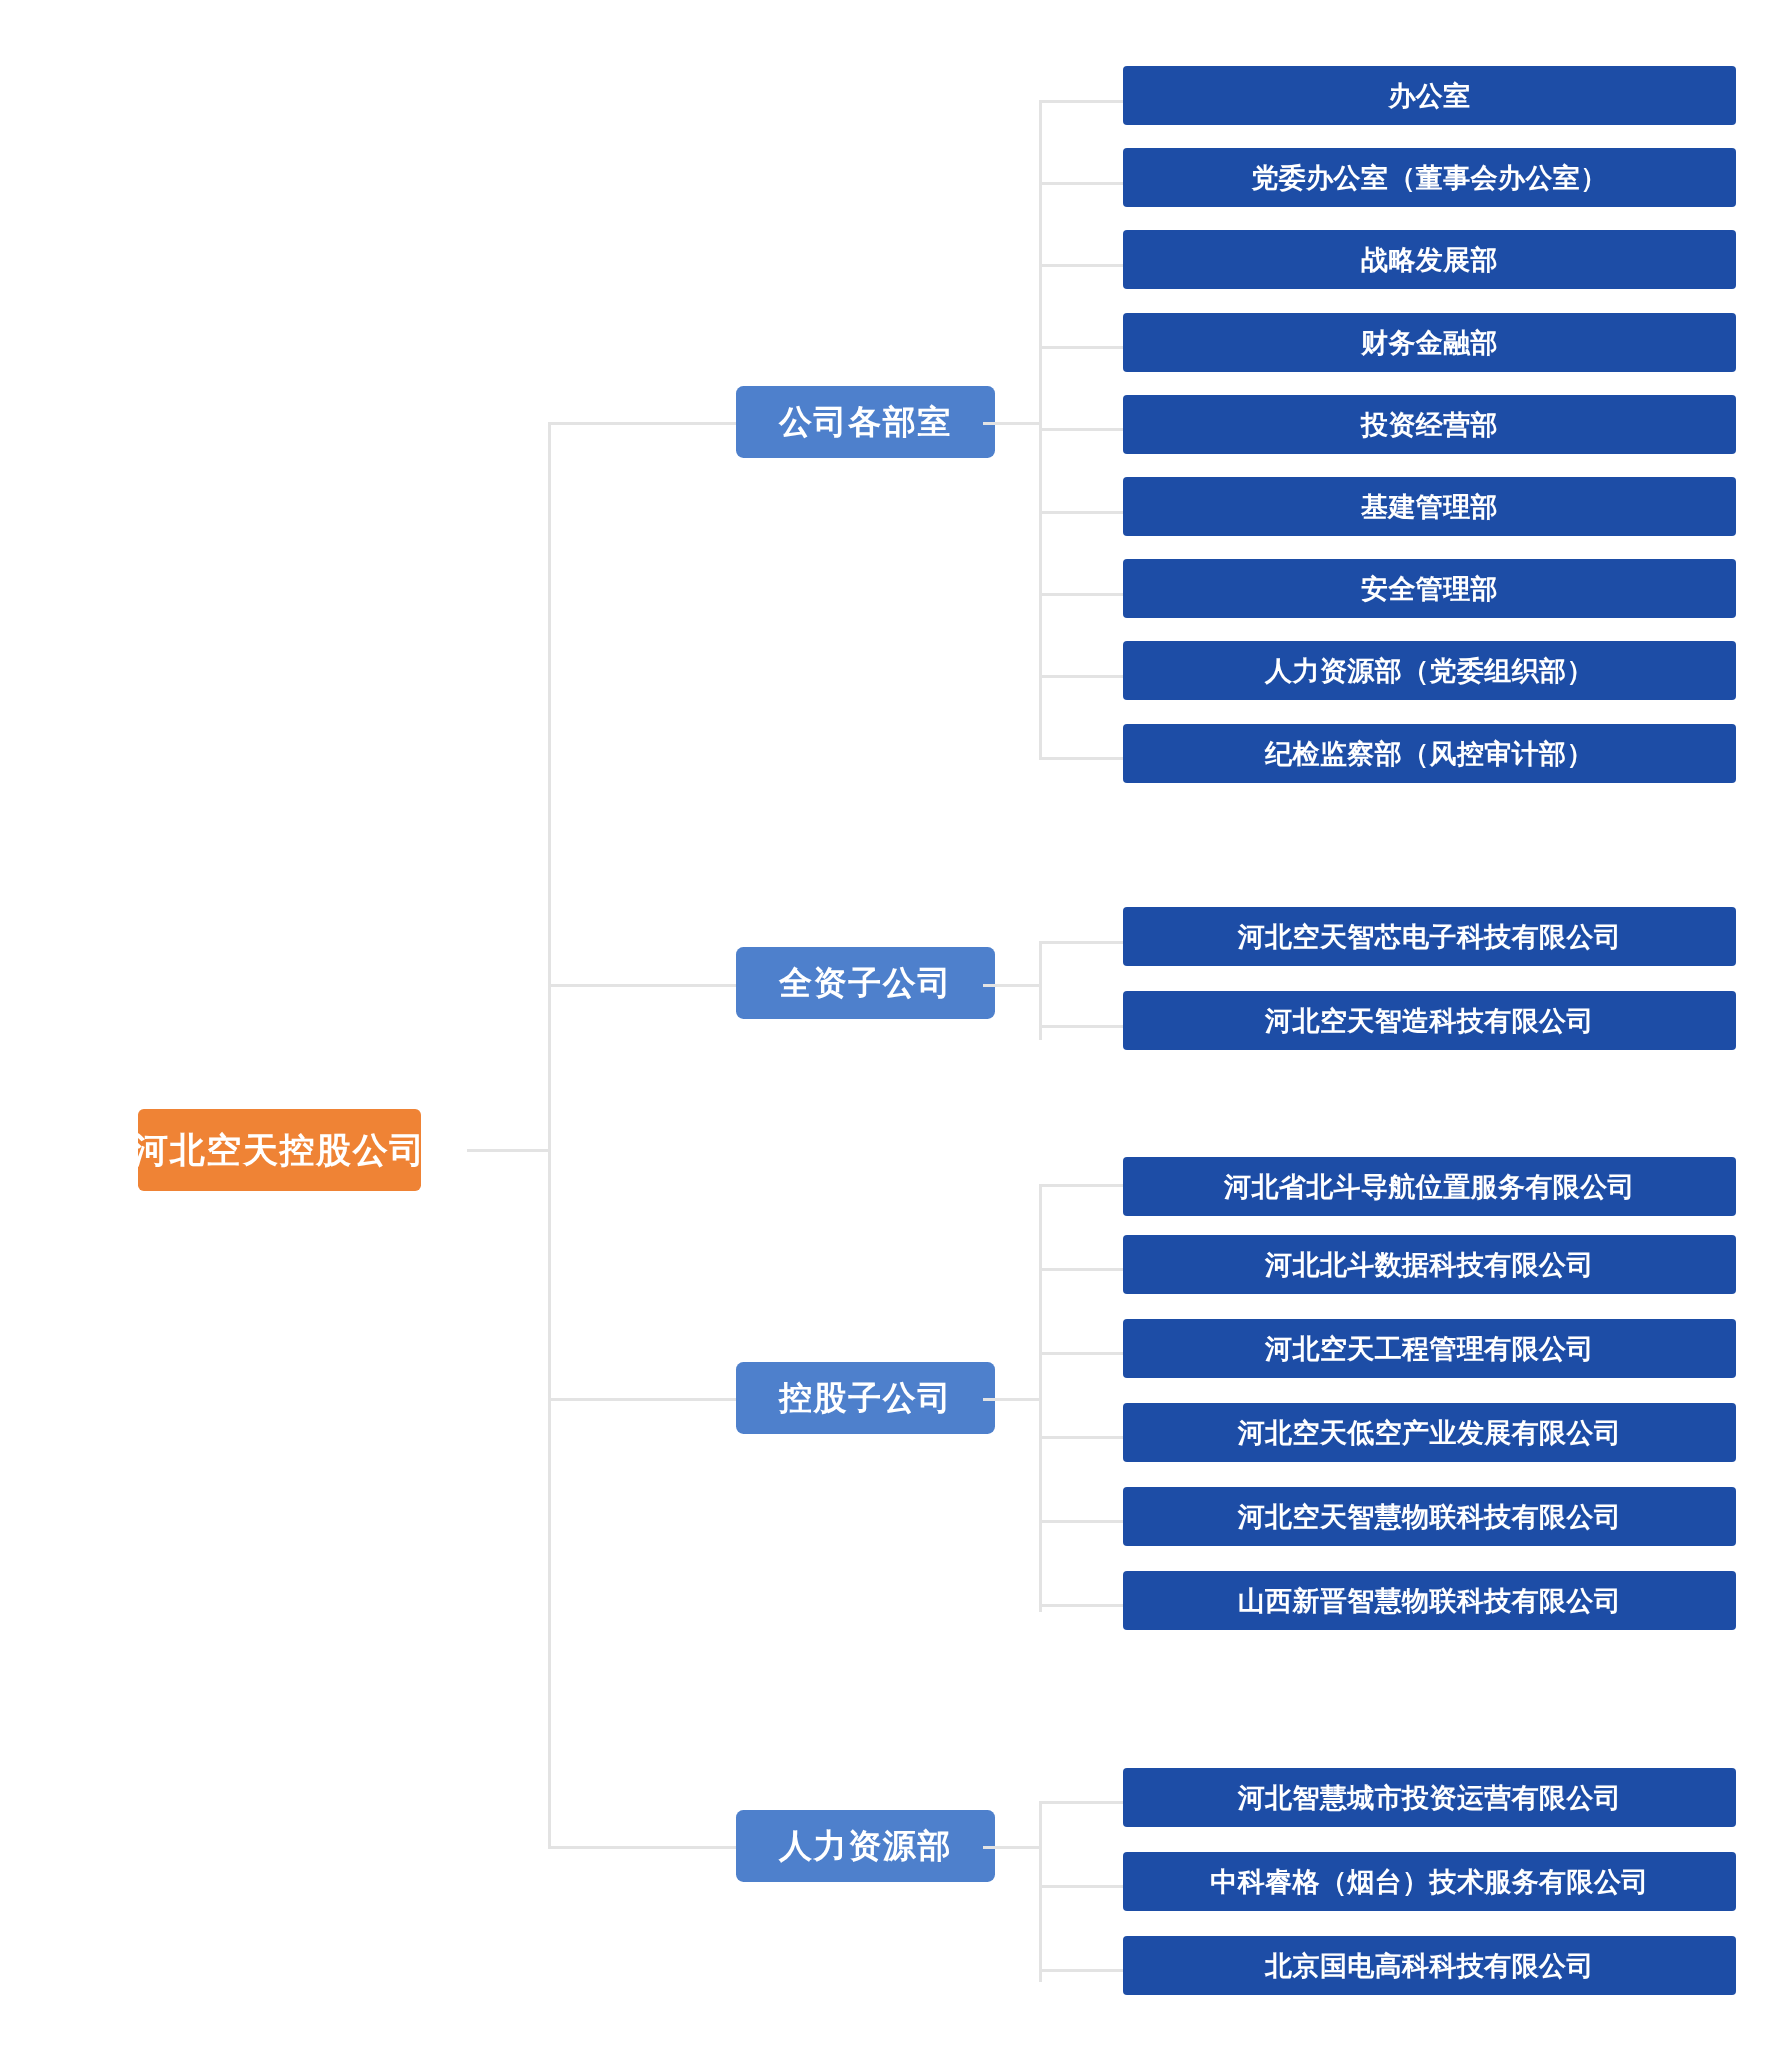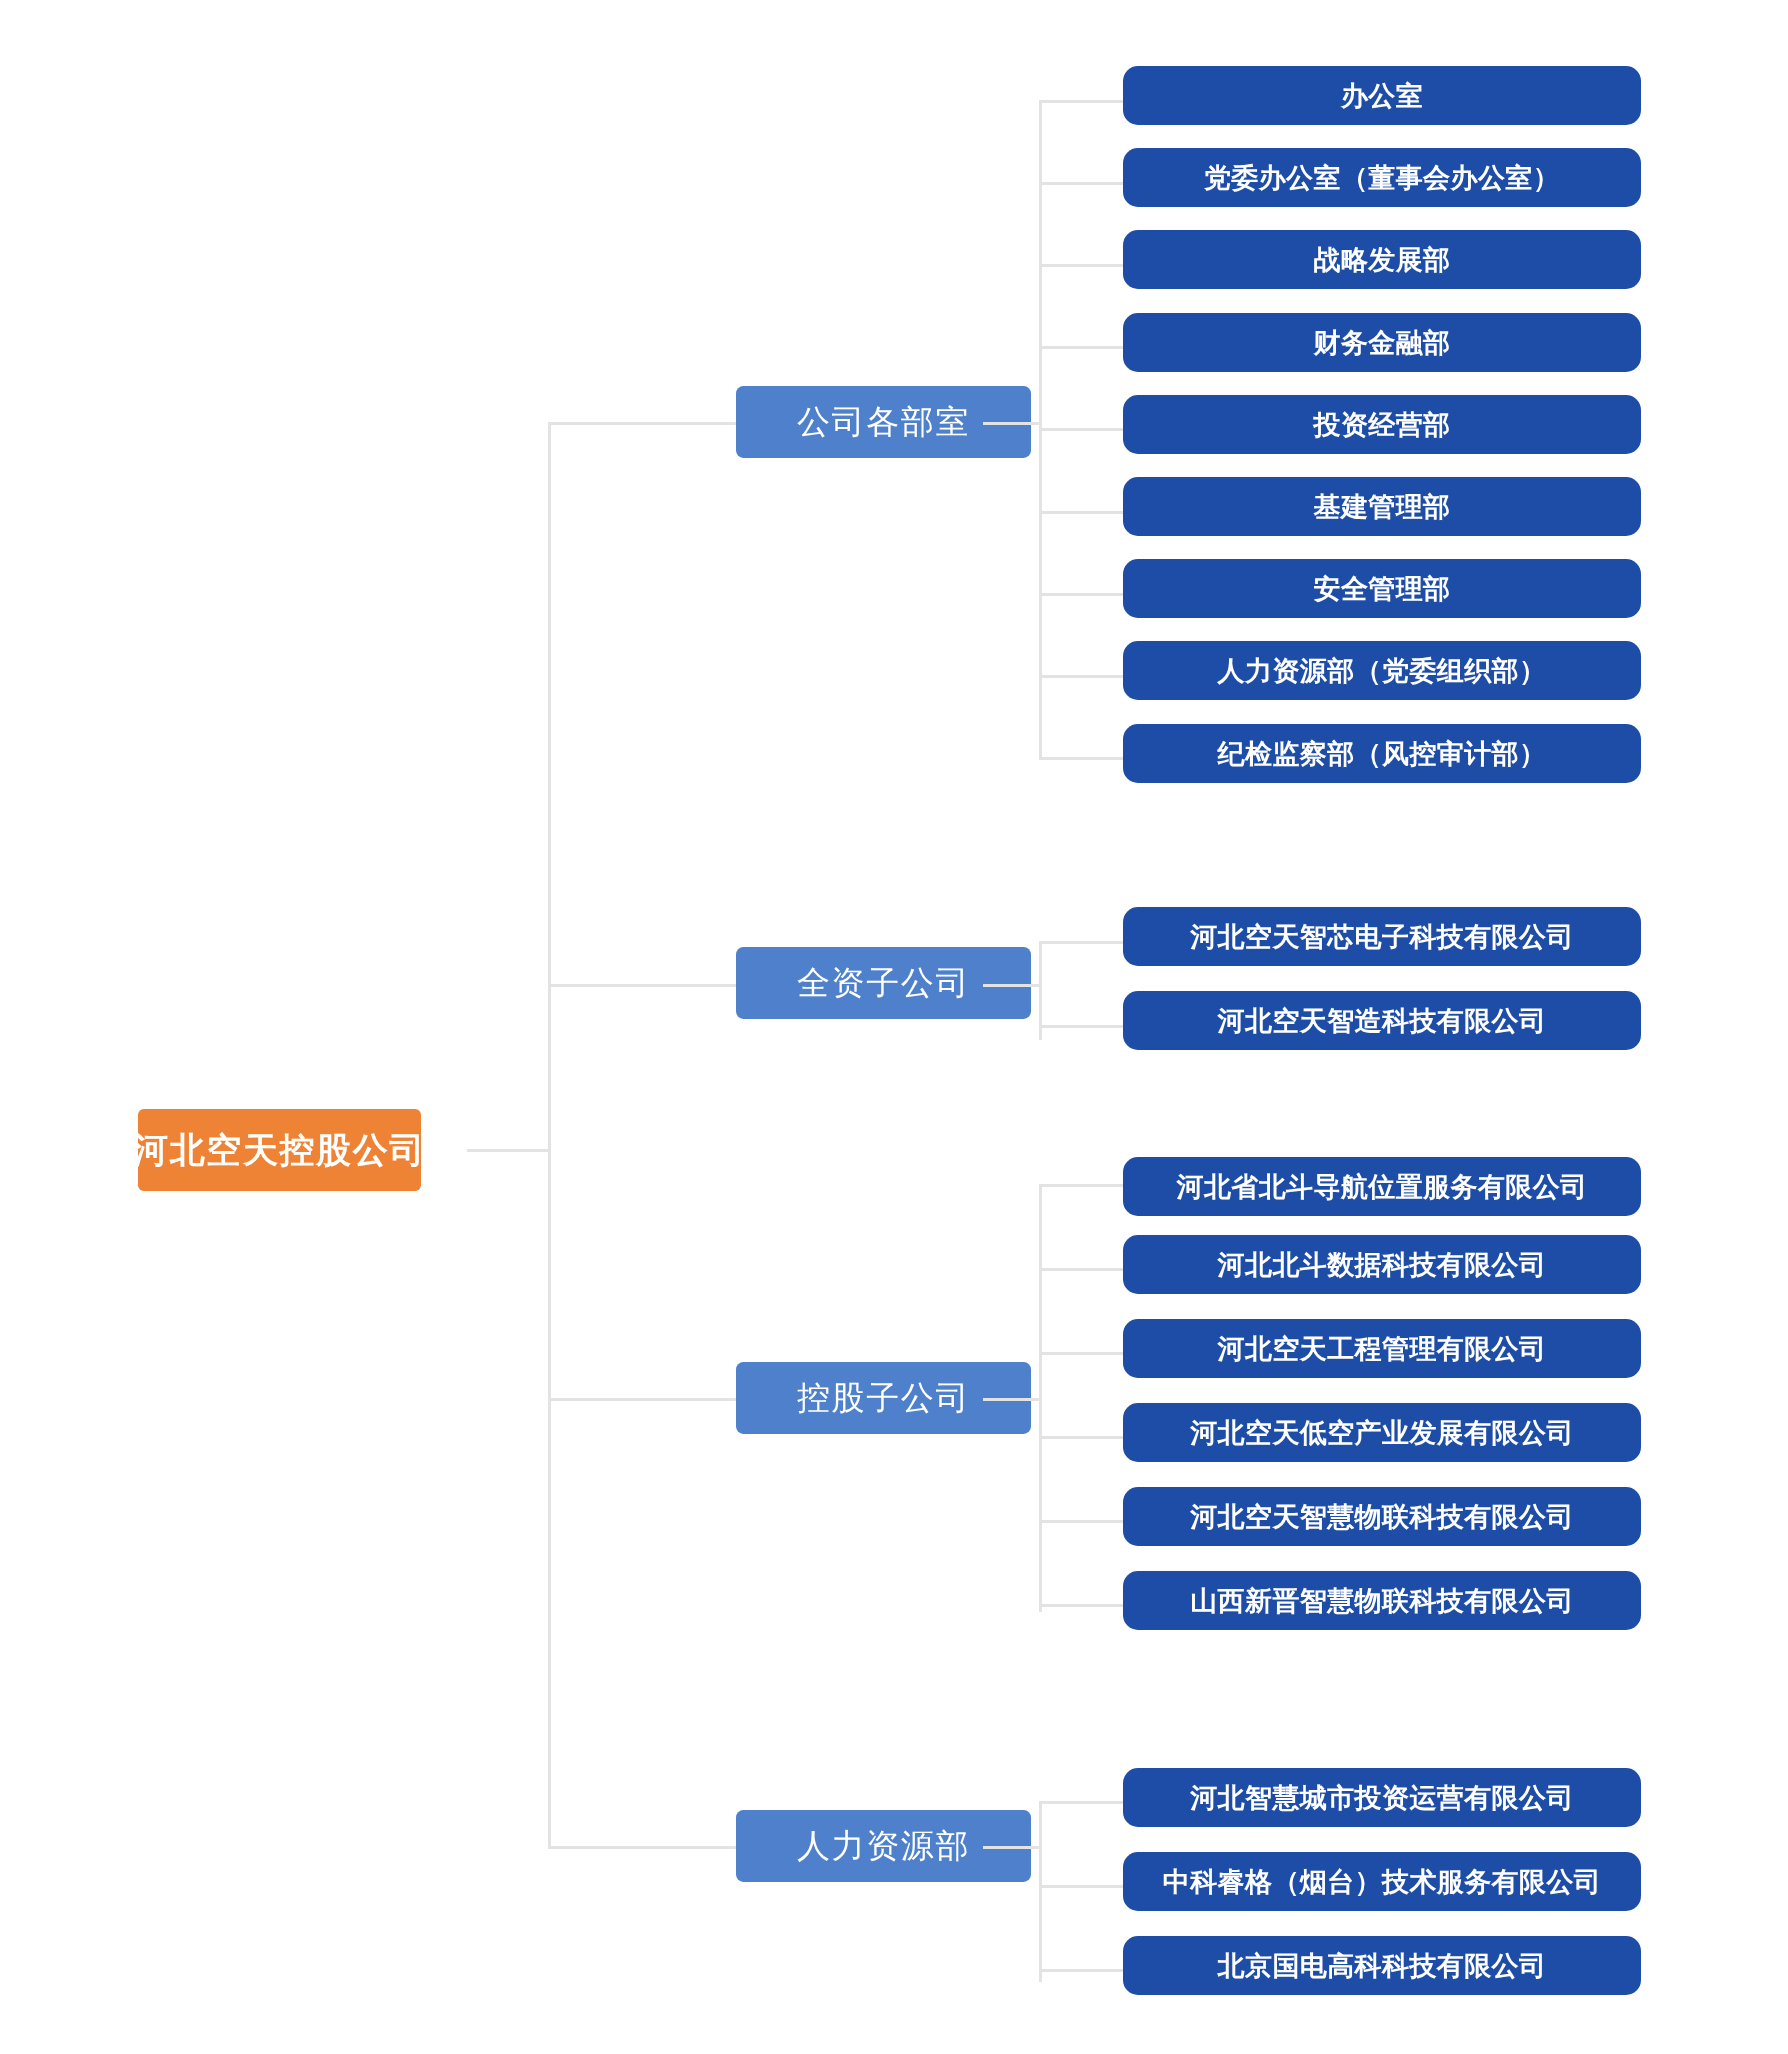--- a/index.html
+++ b/index.html
@@ -30,32 +30,32 @@
   .root{
     left:138px;top:1109px;
     width:283px;height:82px;
     background:#ef8335;
     border-radius:5.8px;
     font-size:35px;font-weight:bold;
     letter-spacing:1.6px;
   }
 
   .branch{
-    width:295px;height:72px;
+    width:259px;height:72px;
     background:#4e80cc;
     border-radius:7.4px;
-    font-size:33px;font-weight:normal;
+    font-size:33px;font-weight:bold;
     letter-spacing:1.6px;
   }
 
   .leaf{
     left:1123px;
-    width:518px;height:59px;
+    width:613px;height:59px;
     background:#1d4da6;
-    border-radius:15px;
+    border-radius:4px;
     font-size:27px;font-weight:bold;
     letter-spacing:0.4px;
   }
 </style>
 </head>
 <body>
 
 <div id="chart">
 
   <div class="node root">河北空天控股公司</div>

